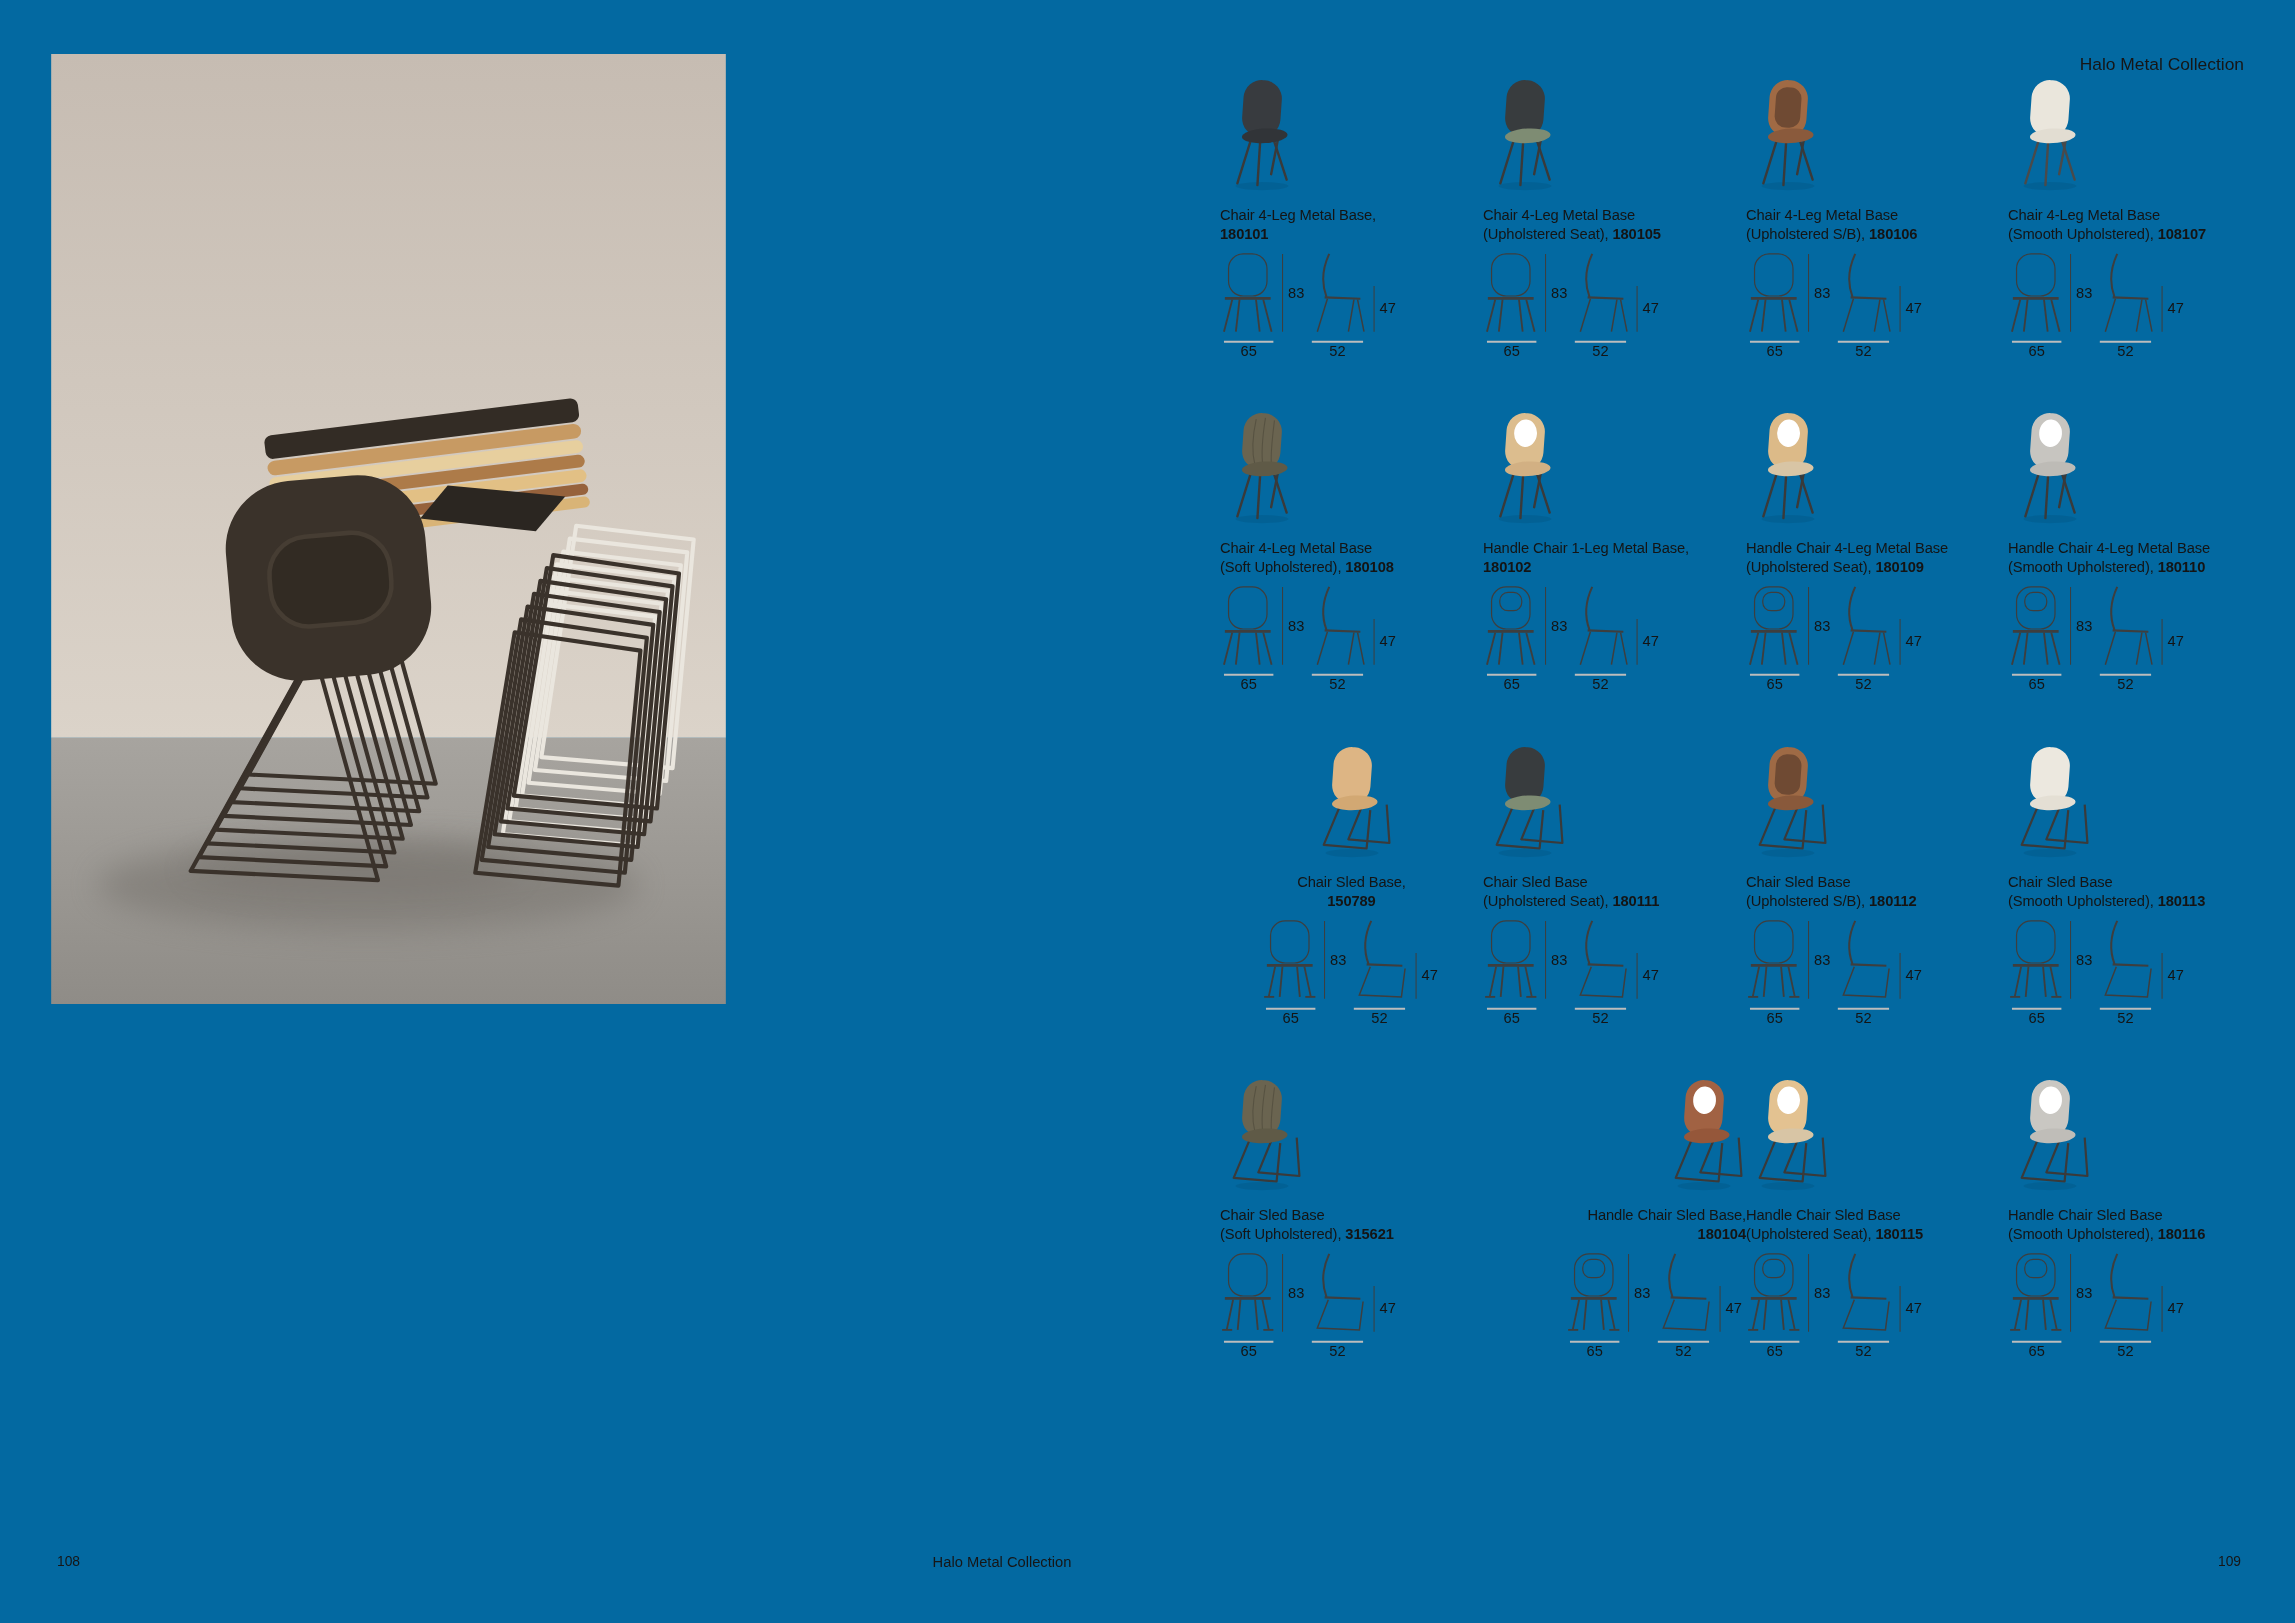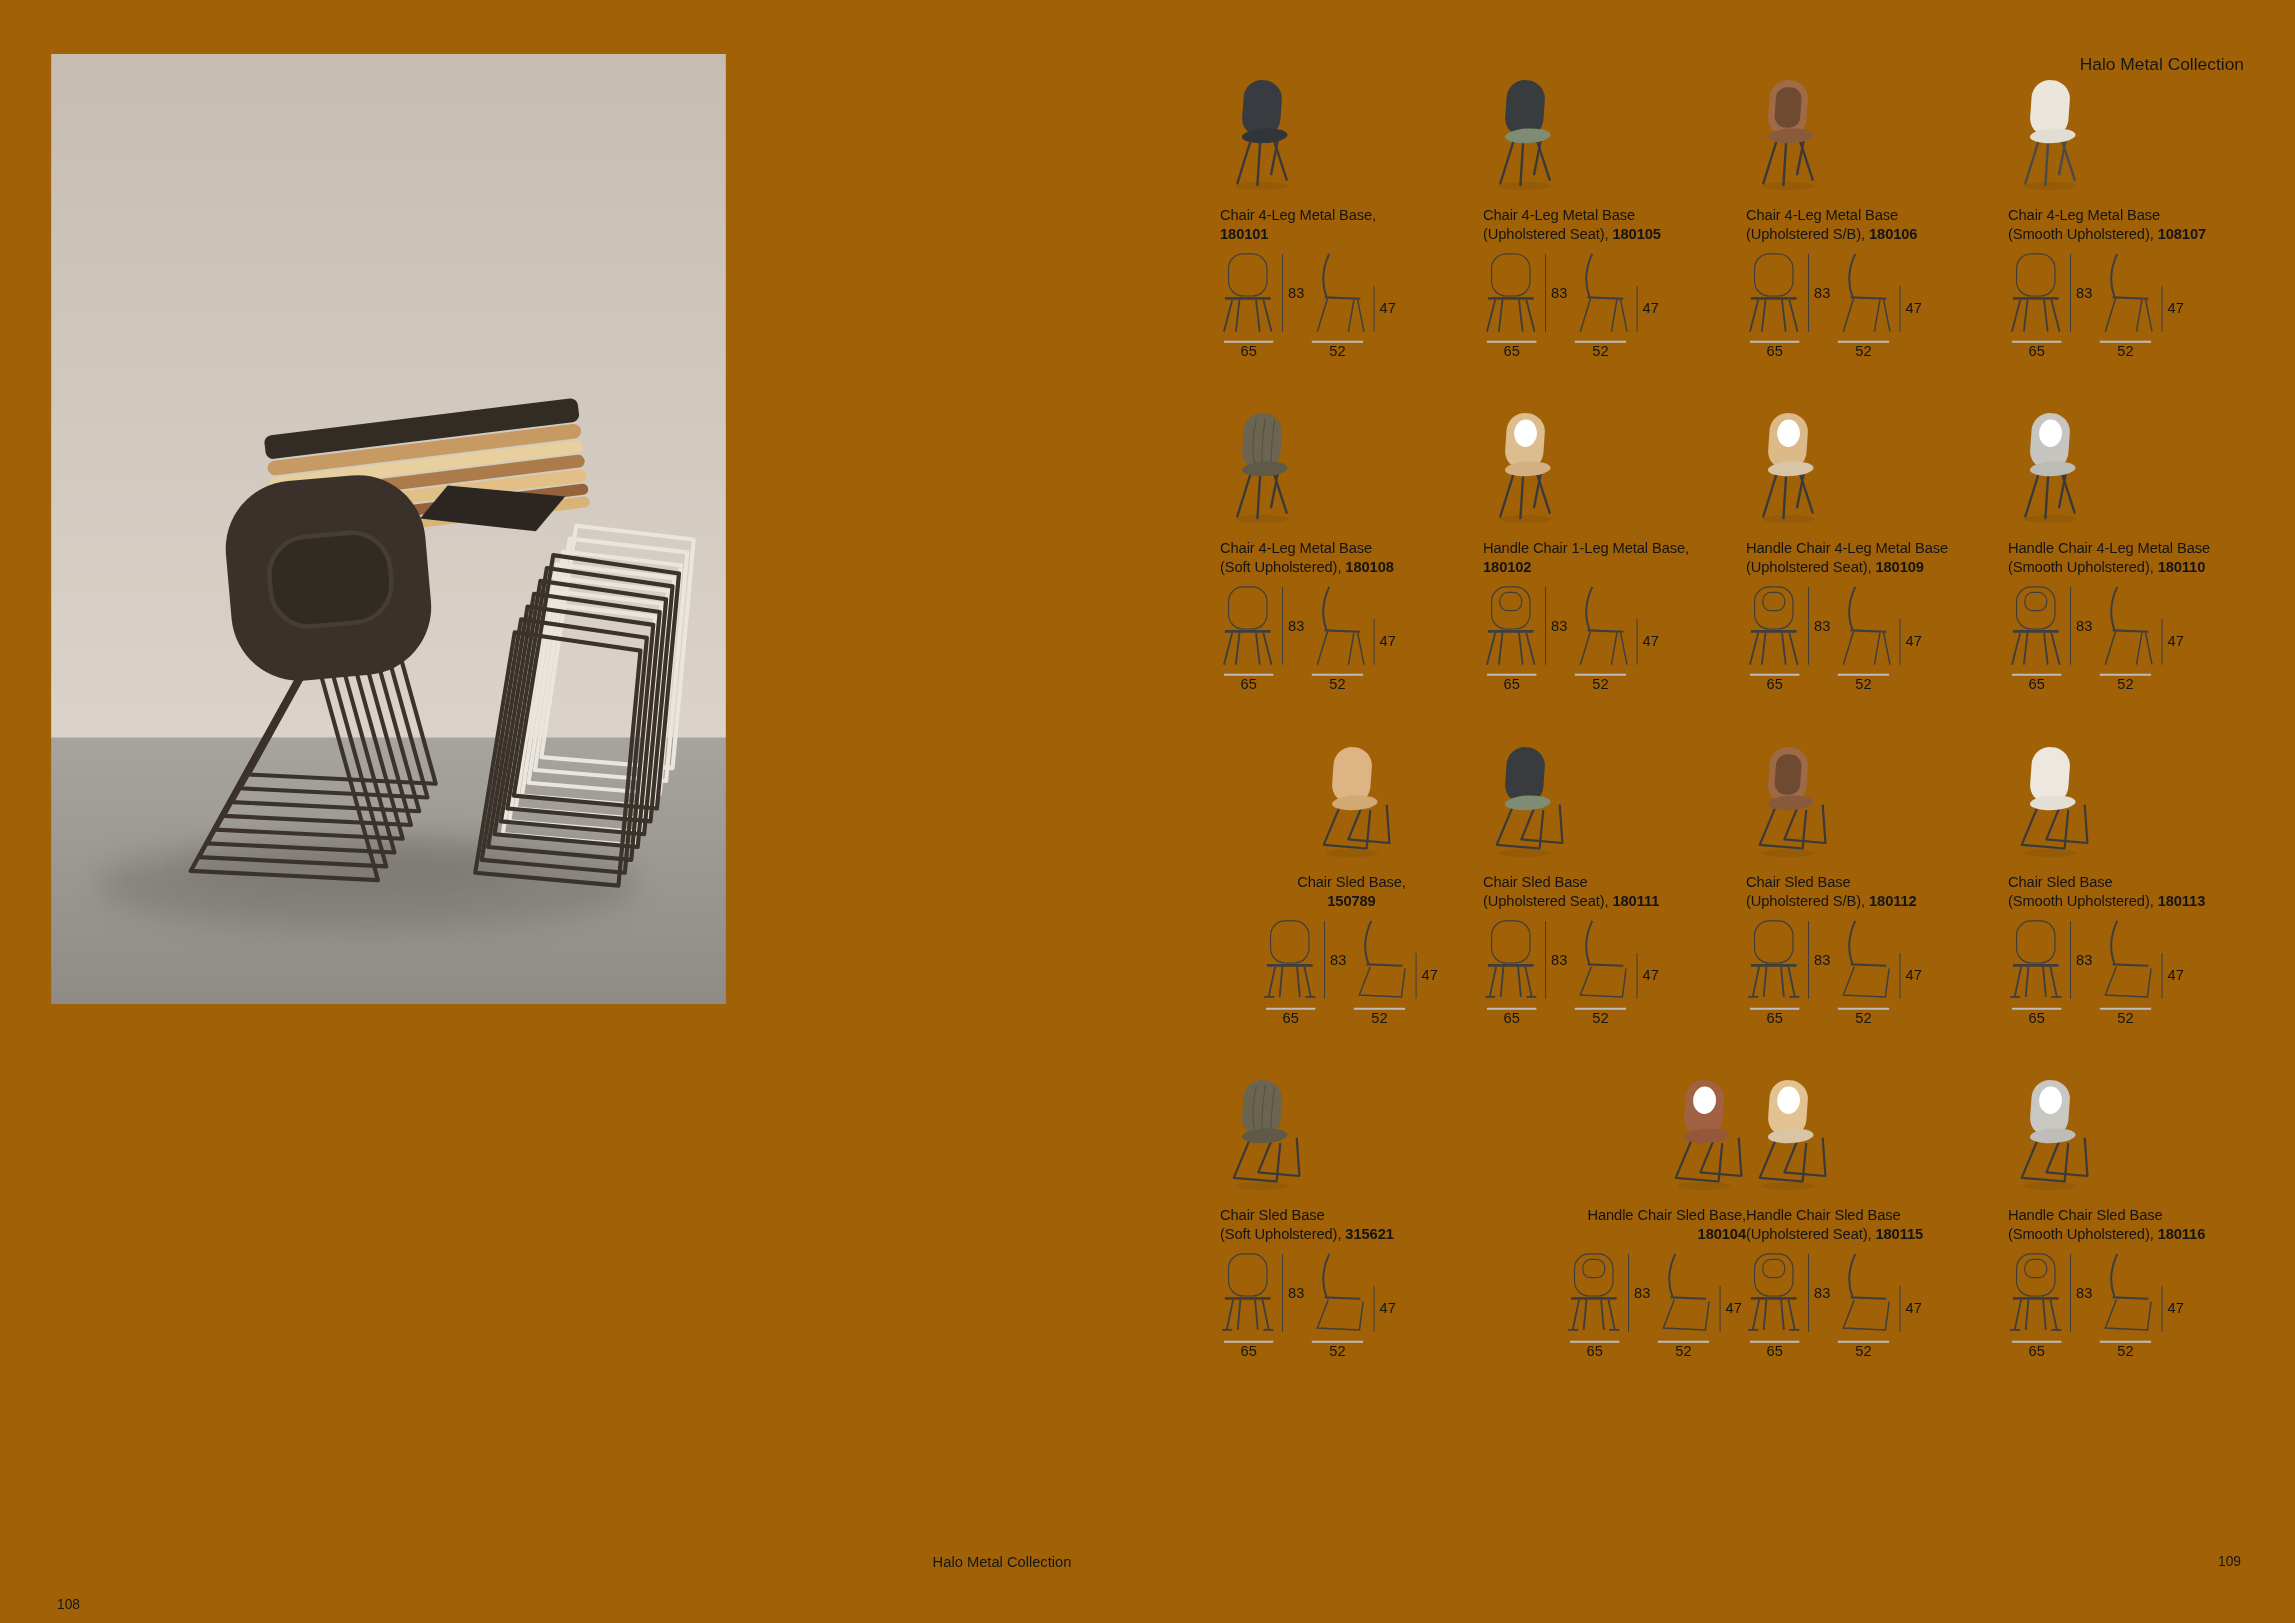--- a/index.html
+++ b/index.html
@@ -1,28 +1,28 @@
 <!DOCTYPE html>
 <html style="font-size:14.7px"><head>
 <meta charset="utf-8">
 <style>
   html,body{margin:0;padding:0;background:#ffffff;}
   body{width:2296px;height:1624px;overflow:hidden;position:relative;
        font-family:"Liberation Sans",sans-serif;color:#151515;
        -webkit-font-smoothing:antialiased;}
-  #page{position:absolute;inset:0;background:#a16207;}
+  #page{position:absolute;inset:0;background:#0369a1;}
 
   
   #photo{position:absolute;left:51px;top:54px;width:675px;height:950px;overflow:hidden;}
   #photo svg{display:block;}
 
   
   .header-title{position:absolute;top:53px;right:52px;font-size:17.4px;line-height:22px;color:#161616;}
   .footer{position:absolute;top:1554px;left:0;width:2296px;height:22px;font-size:13.8px;color:#161616;}
-  .footer .pn-left{position:absolute;left:57px;top:0;margin-top:43px;}
+  .footer .pn-left{position:absolute;left:57px;top:0;}
   .footer .pn-right{position:absolute;right:55px;top:0;margin-left:21px;}
   .footer .f-title{position:absolute;left:1002px;top:0;transform:translateX(-50%);font-size:14.7px;white-space:nowrap;}
 
   
   .card{position:absolute;width:263px;}
   .chair-img{height:114px;}
   .p-name{margin-top:15px;font-size:14.7px;line-height:19px;letter-spacing:-0.1px;color:#141414;}
   .p-name .sku{font-weight:700;}
   .dim-diagram{margin-top:9.2px;}
   svg text{font-family:"Liberation Sans",sans-serif;}

